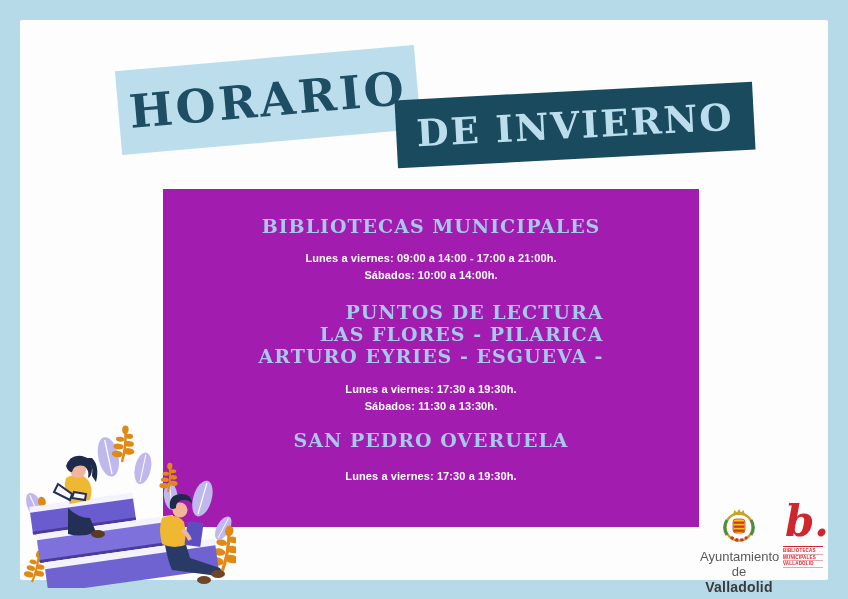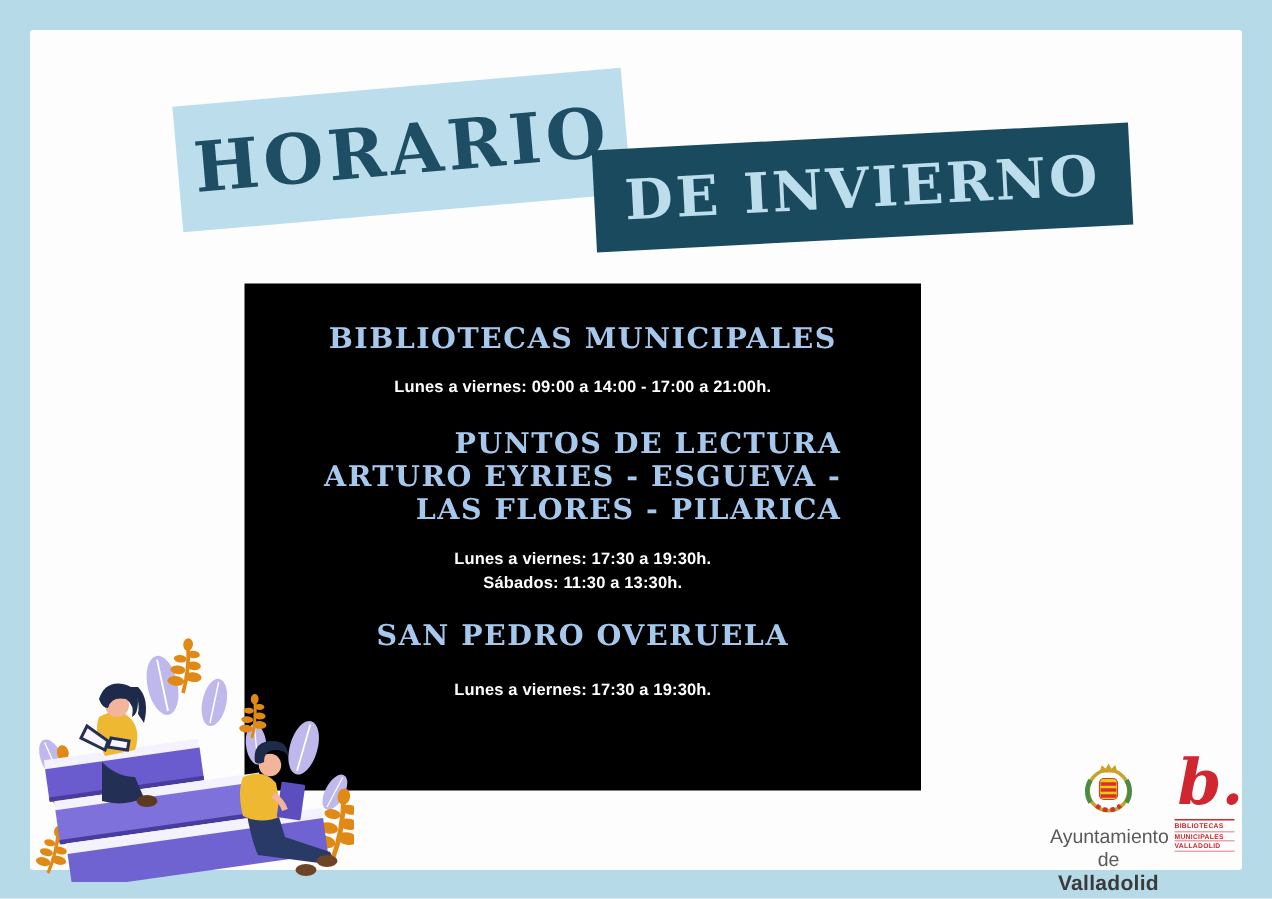--- a/index.html
+++ b/index.html
@@ -35,22 +35,22 @@
     left:396px;top:91px;width:358px;height:68px;
     background:#1a4a5e;
     transform:rotate(-3deg);
     color:#bcdeec;
     font-size:37px;letter-spacing:2px;
     z-index:3;
   }
   
   .panel{
     position:absolute;
-    left:163px;top:189px;width:451px;height:338px;
-    background:#000000;
+    left:163px;top:189px;width:536px;height:338px;
+    background:#a21caf;
     z-index:1;
   }
   .panel-inner{
     padding-top:26px;
     display:flex;flex-direction:column;align-items:center;
     text-align:center;
   }
   .heading{
     font-family:"DejaVu Serif", serif;
     font-weight:bold;
@@ -120,26 +120,27 @@
     <span>DE INVIERNO</span>
   </div>
 
   <div class="panel">
     <div class="panel-inner">
       <div class="heading">
         <div>BIBLIOTECAS MUNICIPALES</div>
       </div>
       <div class="sched m-s1">
         <div>Lunes a viernes: 09:00 a 14:00 - 17:00 a 21:00h.</div>
+        <div>Sábados: 10:00 a 14:00h.</div>
       </div>
 
       <div class="heading m-h2">
         <div>PUNTOS DE LECTURA</div>
+        <div>LAS FLORES - PILARICA</div>
         <div>ARTURO EYRIES - ESGUEVA -</div>
-        <div>LAS FLORES - PILARICA</div>
       </div>
       <div class="sched m-s2">
         <div>Lunes a viernes: 17:30 a 19:30h.</div>
         <div>Sábados: 11:30 a 13:30h.</div>
       </div>
 
       <div class="heading m-h3">
         <div>SAN PEDRO OVERUELA</div>
       </div>
       <div class="sched m-s3">

